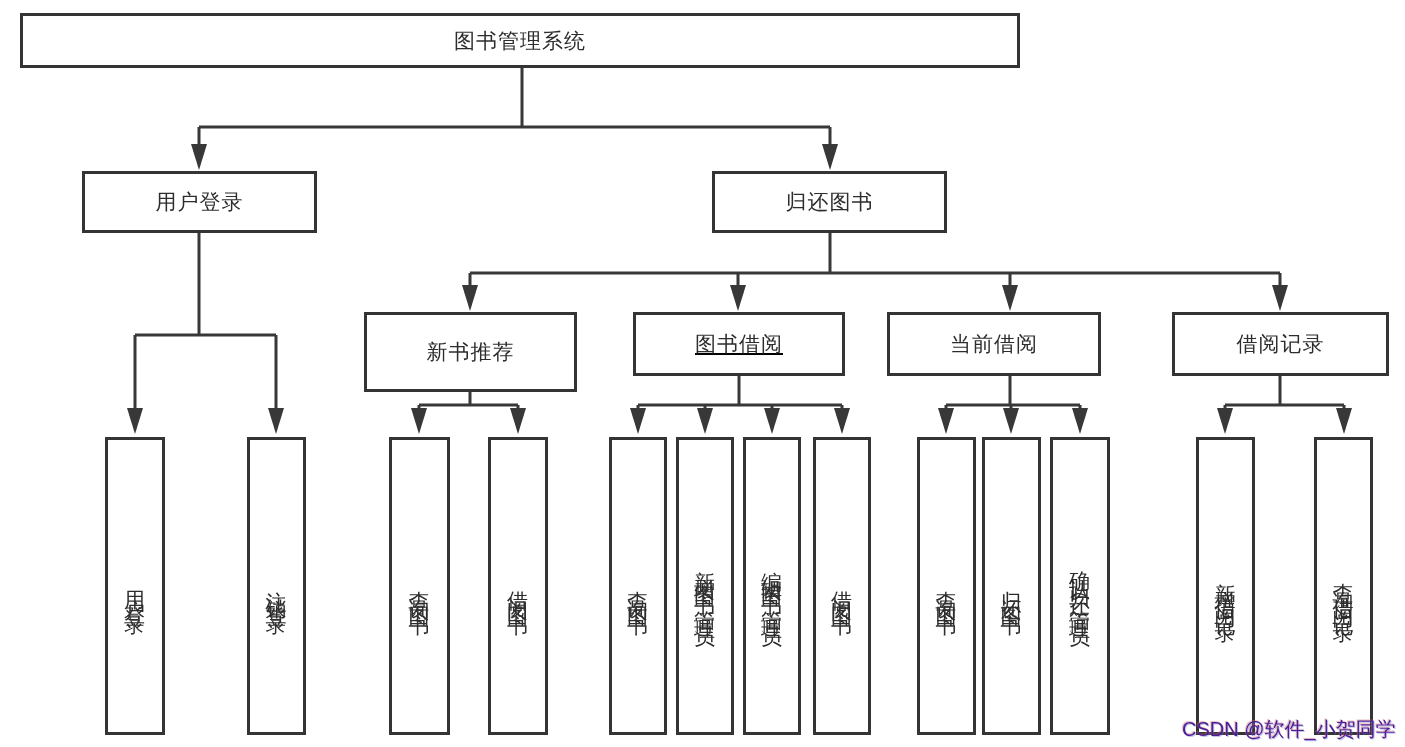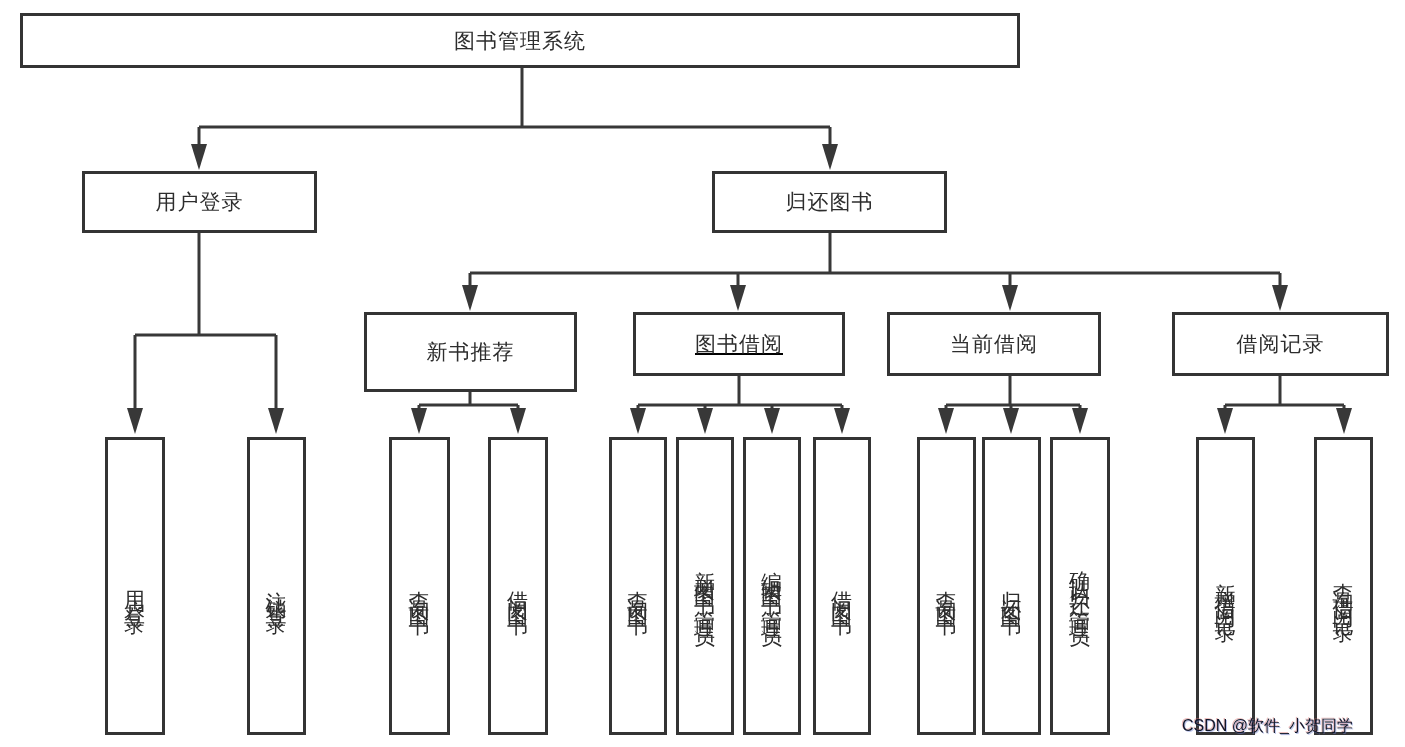--- a/index.html
+++ b/index.html
@@ -53,22 +53,22 @@
     font-size: 21px;
     color: #2d2d2d;
     letter-spacing: 8px;
     line-height: 1;
     margin-bottom: -8px;
   }
   .watermark {
     position: absolute;
     left: 1182px;
     top: 716px;
-    font-size: 16px;
-    color: #0f172a;
+    font-size: 20px;
+    color: #4c1d95;
     white-space: nowrap;
     text-shadow: -1px -1px 0 rgba(214, 110, 110, 0.45), 1px 1px 0 rgba(110, 126, 214, 0.45);
   }
   svg path { stroke: #383838; stroke-width: 3; fill: none; }
   svg polygon { fill: #383838; stroke: none; }
 </style>
 </head>
 <body>
 
 <div class="canvas">

